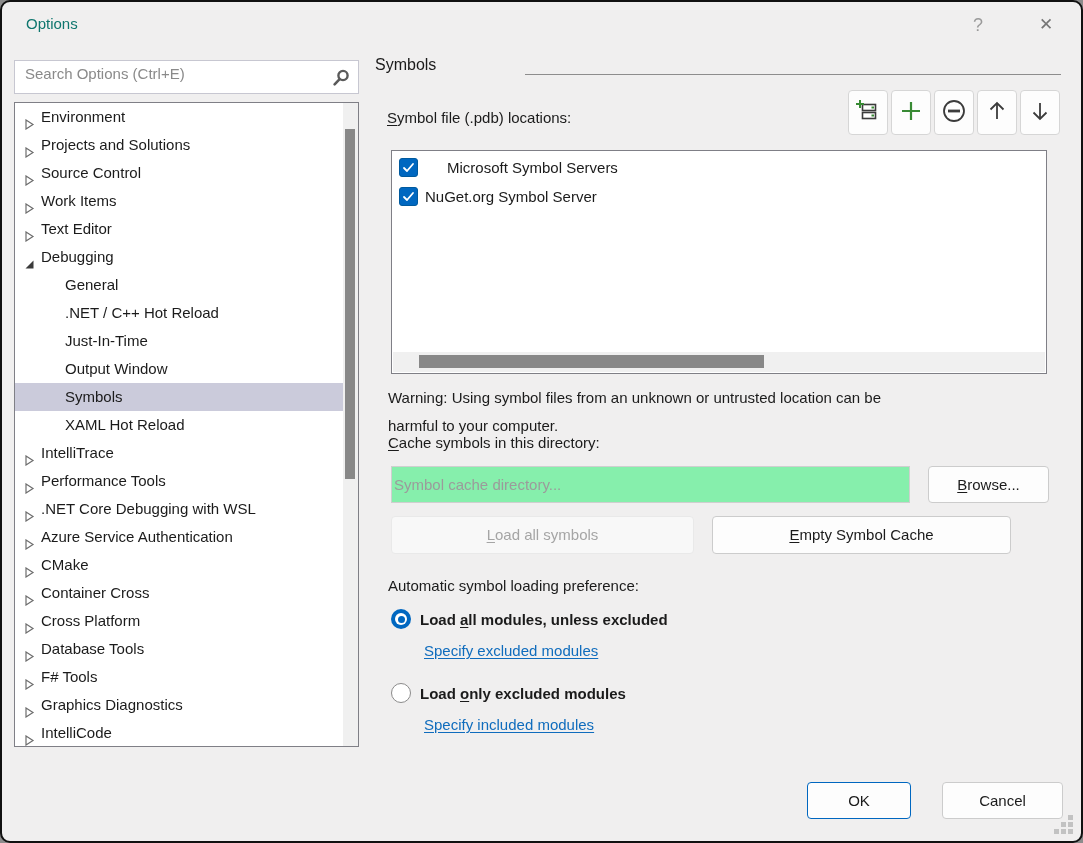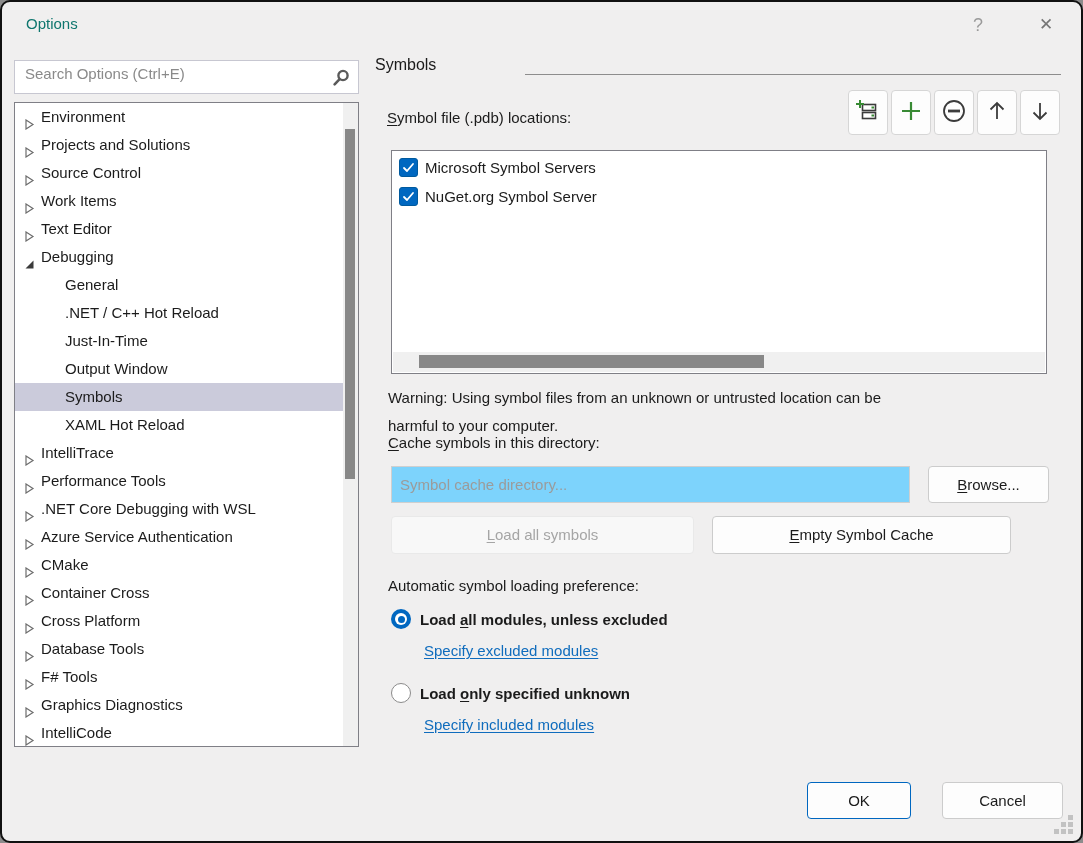--- a/index.html
+++ b/index.html
@@ -31,27 +31,27 @@
   .tree-thumb { position:absolute; left:2px; top:26px; width:10px; height:350px; background:#888; }
   
   .page-title { position:absolute; left:373px; top:54px; font-size:16px; color:#1b1b1b; }
   .title-rule { position:absolute; left:523px; top:72px; width:536px; height:1px; background:#8d8d8d; }
   .toolbar { position:absolute; left:846px; top:88px; display:flex; gap:3px; }
   .tb-btn { width:40px; height:45px; background:#fdfdfd; border:1px solid #d6d6d6; border-radius:4px; display:flex; align-items:center; justify-content:center; }
   .field-label { position:absolute; font-size:15px; color:#1b1b1b; }
   .acc { text-decoration:underline; text-underline-offset:2px; }
   .listbox { position:absolute; left:389px; top:148px; width:656px; height:224px; background:#fff; border:1px solid #7f7f86; }
   .srv-row { display:flex; align-items:center; height:29px; padding-left:7px; }
-  .srv-row:first-child { margin-top:2px; }
+  .srv-row:first-child { margin-top:2px;gap:22px; }
   .checkbox { width:19px; height:19px; border-radius:3px; background:#0067c0; border:1px solid #005a9e; display:flex; align-items:center; justify-content:center; flex:0 0 auto; }
   .srv-label { margin-left:7px; }
   .hscroll { position:absolute; left:1px; right:1px; bottom:1px; height:20px; background:#f0f0f0; }
   .hthumb { position:absolute; left:26px; top:3px; width:345px; height:13px; background:#888; }
   .warning { position:absolute; left:386px; top:382px; width:640px; line-height:28px; }
-  .cache-input { position:absolute; left:389px; top:464px; width:519px; height:37px; background:#7dd3fc; border:1px solid #cfcfcf; padding:0 8px; font-family:"Liberation Sans",sans-serif; font-size:15px; color:#1b1b1b; outline:none; }
+  .cache-input { position:absolute; left:389px; top:464px; width:519px; height:37px; background:#86efac; border:1px solid #cfcfcf; padding:0 2px; font-family:"Liberation Sans",sans-serif; font-size:15px; color:#1b1b1b; outline:none; }
   .cache-input::placeholder { color:#9b9b9b; opacity:1; }
   .btn { position:absolute; background:#fdfdfd; border:1px solid #cccccc; border-radius:4px; font-family:"Liberation Sans",sans-serif; font-size:15px; color:#1b1b1b; text-align:center; cursor:default; }
   .browse-btn { left:926px; top:464px; width:121px; height:37px; line-height:35px; }
   .loadall-btn { left:389px; top:514px; width:303px; height:38px; line-height:36px; background:#f8f8f8; border-color:#e9e9e9; color:#a5a5a5; }
   .empty-btn { left:710px; top:514px; width:299px; height:38px; line-height:36px; }
   .ok-btn { left:805px; top:780px; width:104px; height:37px; line-height:35px; border-color:#0067c0; }
   .cancel-btn { left:940px; top:780px; width:121px; height:37px; line-height:35px; }
   .radio-row { position:absolute; display:flex; align-items:center; }
   .radio-outer { width:20px; height:20px; border-radius:50%; flex:0 0 auto; }
   .radio-on { background:#0067c0; display:flex; align-items:center; justify-content:center; }
@@ -311,21 +311,21 @@
       </span>
     <span class="radio-label">
       <span>Load </span><span class="acc">a</span><span>ll modules, unless excluded</span>
     </span>
   </div>
   <a class="link" style="left:422px; top:640px;">Specify excluded modules</a>
 
   <div class="radio-row" style="left:389px; top:681px;">
     <span class="radio-outer radio-off"></span>
     <span class="radio-label">
-      <span>Load </span><span class="acc">o</span><span>nly specified unknown</span>
+      <span>Load </span><span class="acc">o</span><span>nly excluded modules</span>
     </span>
   </div>
   <a class="link" style="left:422px; top:714px;">Specify included modules</a>
 
   <div class="btn ok-btn">OK</div>
   <div class="btn cancel-btn">Cancel</div>
 
   <div class="grip">
     <i style="right:0; top:0;"></i>
     <i style="right:7px; top:7px;"></i>

